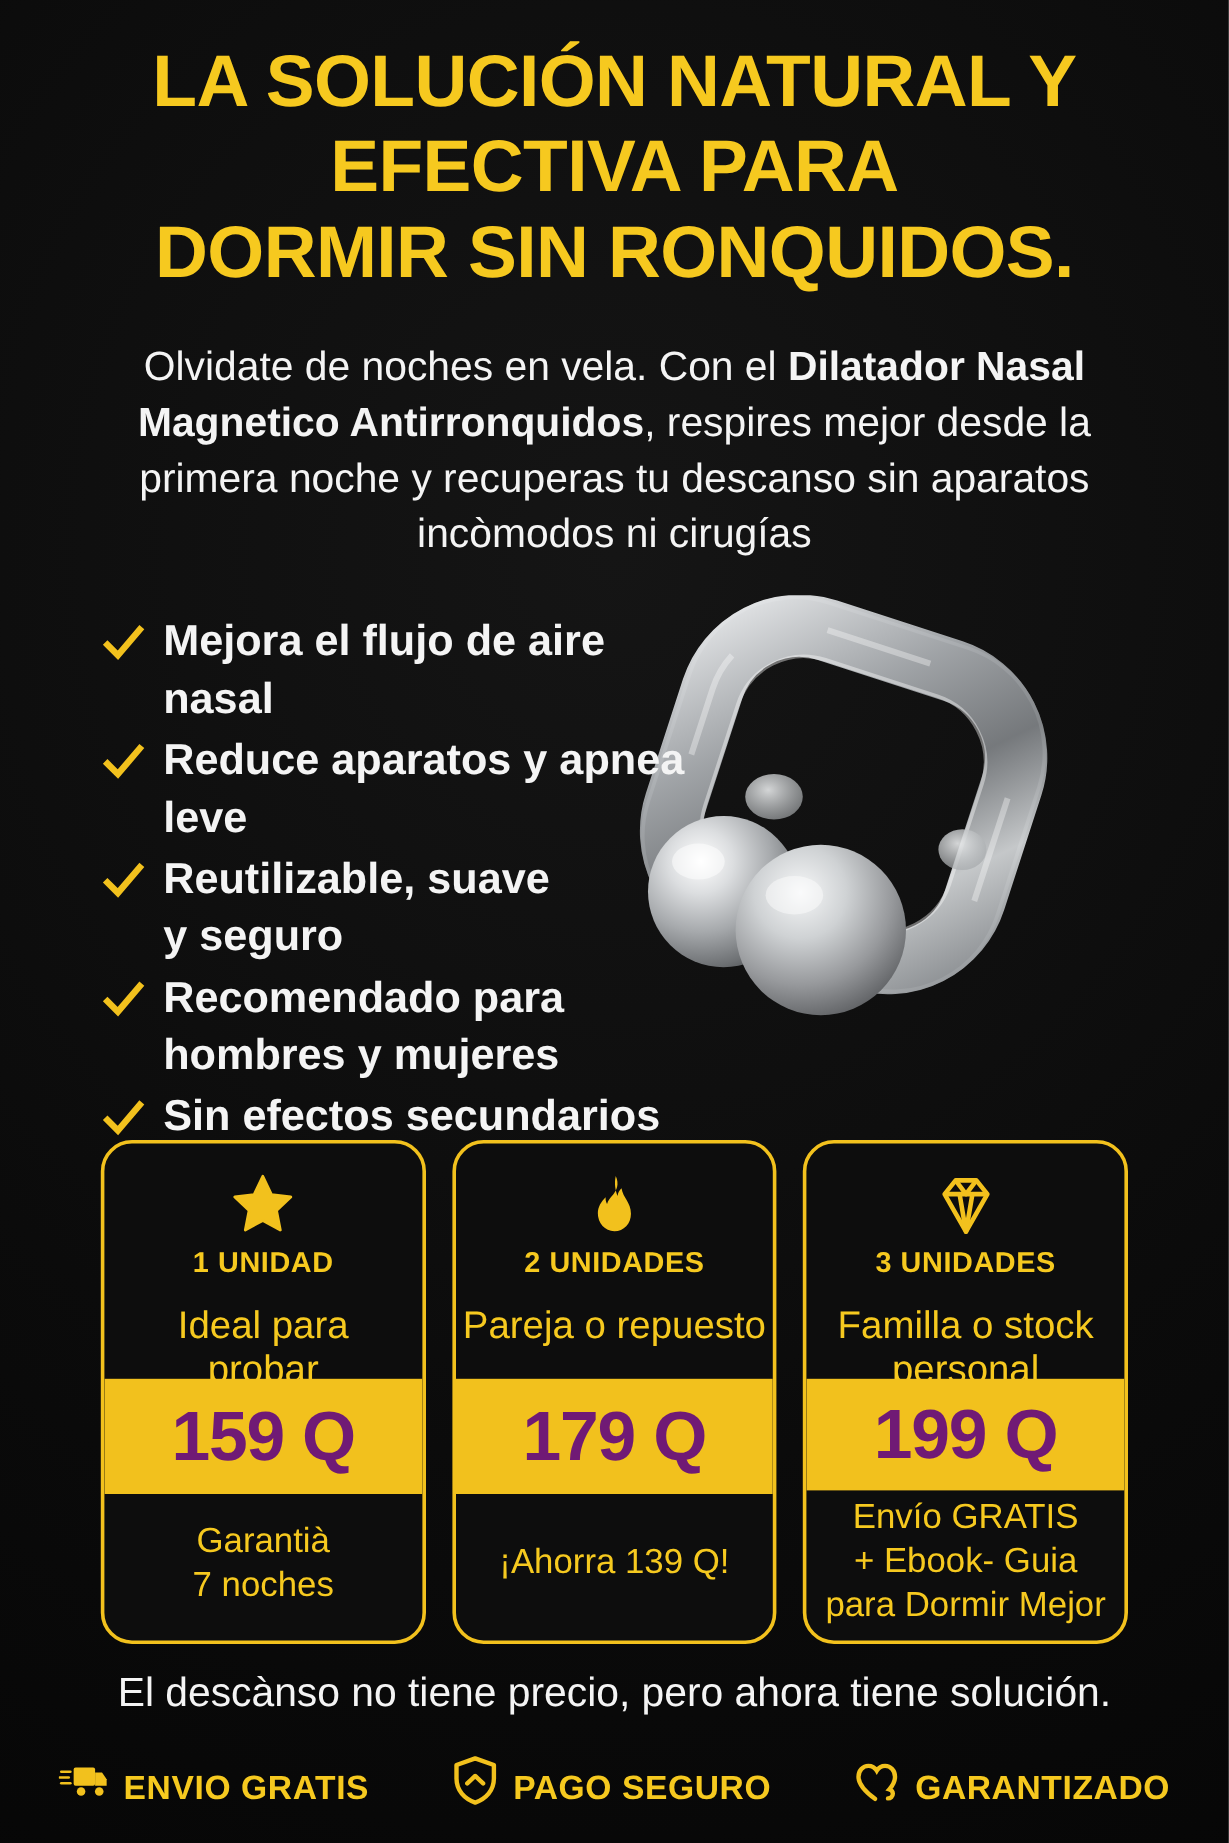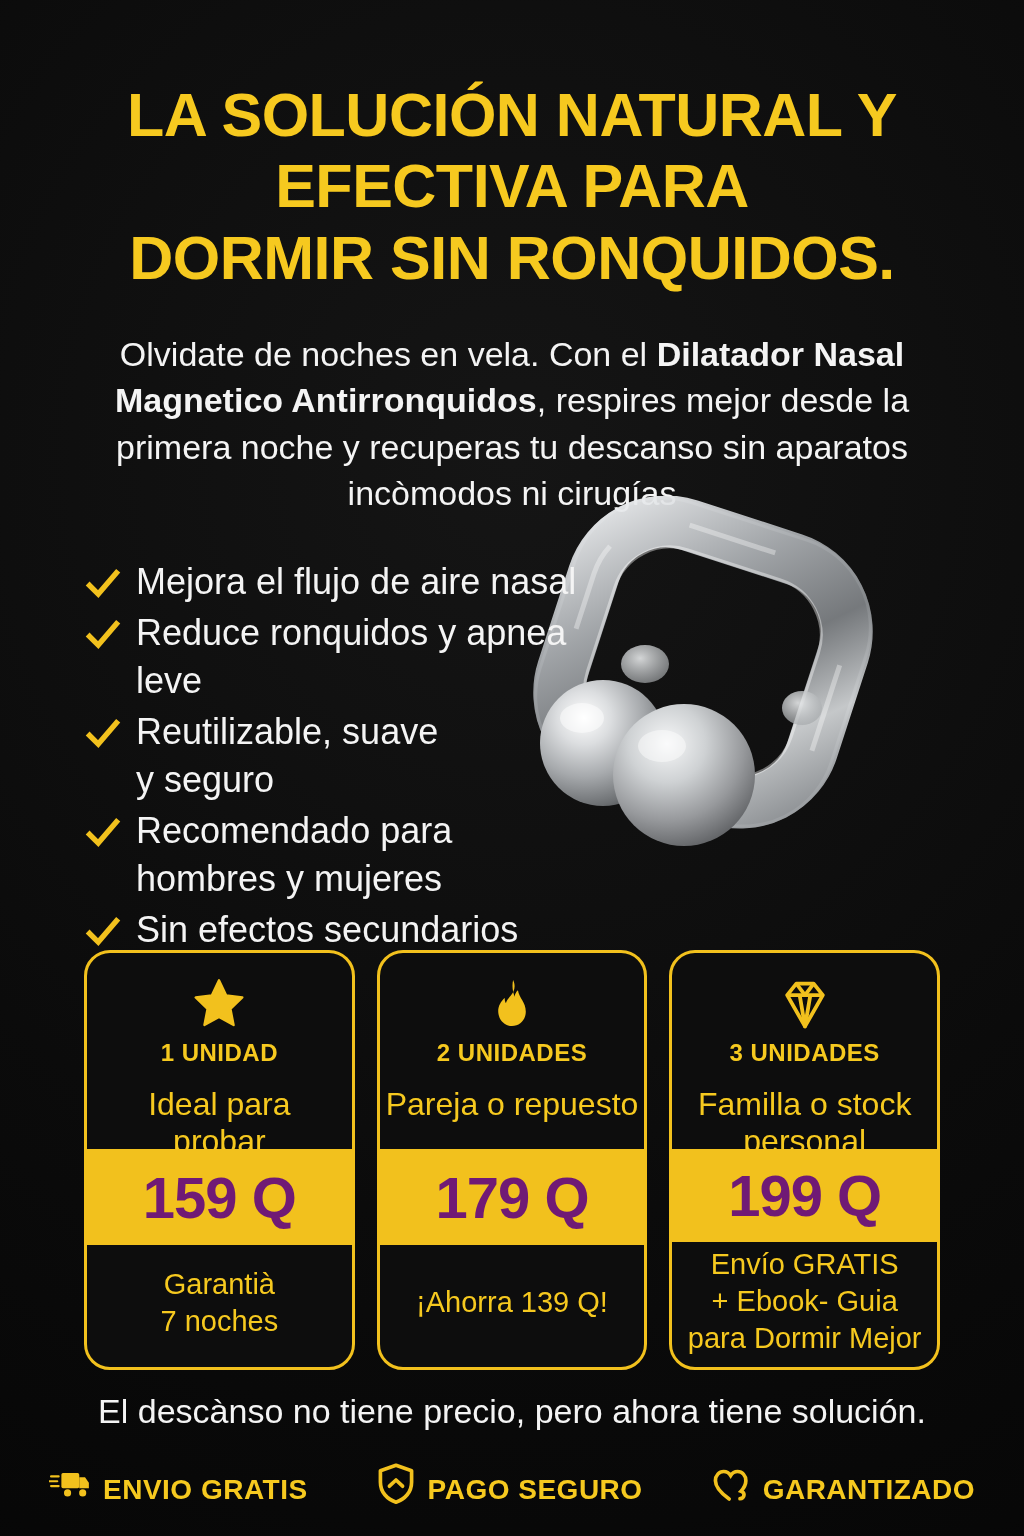--- a/index.html
+++ b/index.html
@@ -14,21 +14,21 @@
   body{
     background:radial-gradient(130% 90% at 50% 30%, #151515 0%, #0b0b0b 55%, #050505 100%);
     font-family:"Liberation Sans","DejaVu Sans",sans-serif;
     color:var(--white);
     position:relative;
   }
   .pre-line{white-space:pre-line;}
 
   
   .headline{
-    margin-top:80px;
+    margin-top:32px;
     text-align:center;
     color:var(--yellow-bright);
     font-size:61px;
     line-height:1.17;
     font-weight:bold;
     letter-spacing:-0.5px;
     white-space:pre-line;
   }
 
   
@@ -42,20 +42,21 @@
   }
   .intro b{font-weight:bold;}
 
   
   .benefits{
     margin:42px 0 0 84px;
     width:520px;
     list-style:none;
     position:relative;
     z-index:2;
+    font-weight:bold;
   }
   .benefit{
     display:flex;
     align-items:flex-start;
     font-size:36px;
     line-height:48px;
     margin-bottom:3px;
   }
   .check-icon{
     width:38px;height:38px;
@@ -184,21 +185,21 @@
   <li class="benefit">
     <svg class="check-icon" viewBox="0 0 24 24">
         <path d="M3.5 13.5 L9 19 L20.5 5.5" fill="none" stroke="#F2C11D" stroke-width="3.4" stroke-linecap="square"></path>
       </svg>
     <span class="pre-line">Mejora el flujo de aire nasal</span>
   </li>
   <li class="benefit">
     <svg class="check-icon" viewBox="0 0 24 24">
         <path d="M3.5 13.5 L9 19 L20.5 5.5" fill="none" stroke="#F2C11D" stroke-width="3.4" stroke-linecap="square"></path>
       </svg>
-    <span class="pre-line">Reduce ronquidos y apnea
+    <span class="pre-line">Reduce aparatos y apnea
 leve</span>
   </li>
   <li class="benefit">
     <svg class="check-icon" viewBox="0 0 24 24">
         <path d="M3.5 13.5 L9 19 L20.5 5.5" fill="none" stroke="#F2C11D" stroke-width="3.4" stroke-linecap="square"></path>
       </svg>
     <span class="pre-line">Reutilizable, suave
 y seguro</span>
   </li>
   <li class="benefit">

